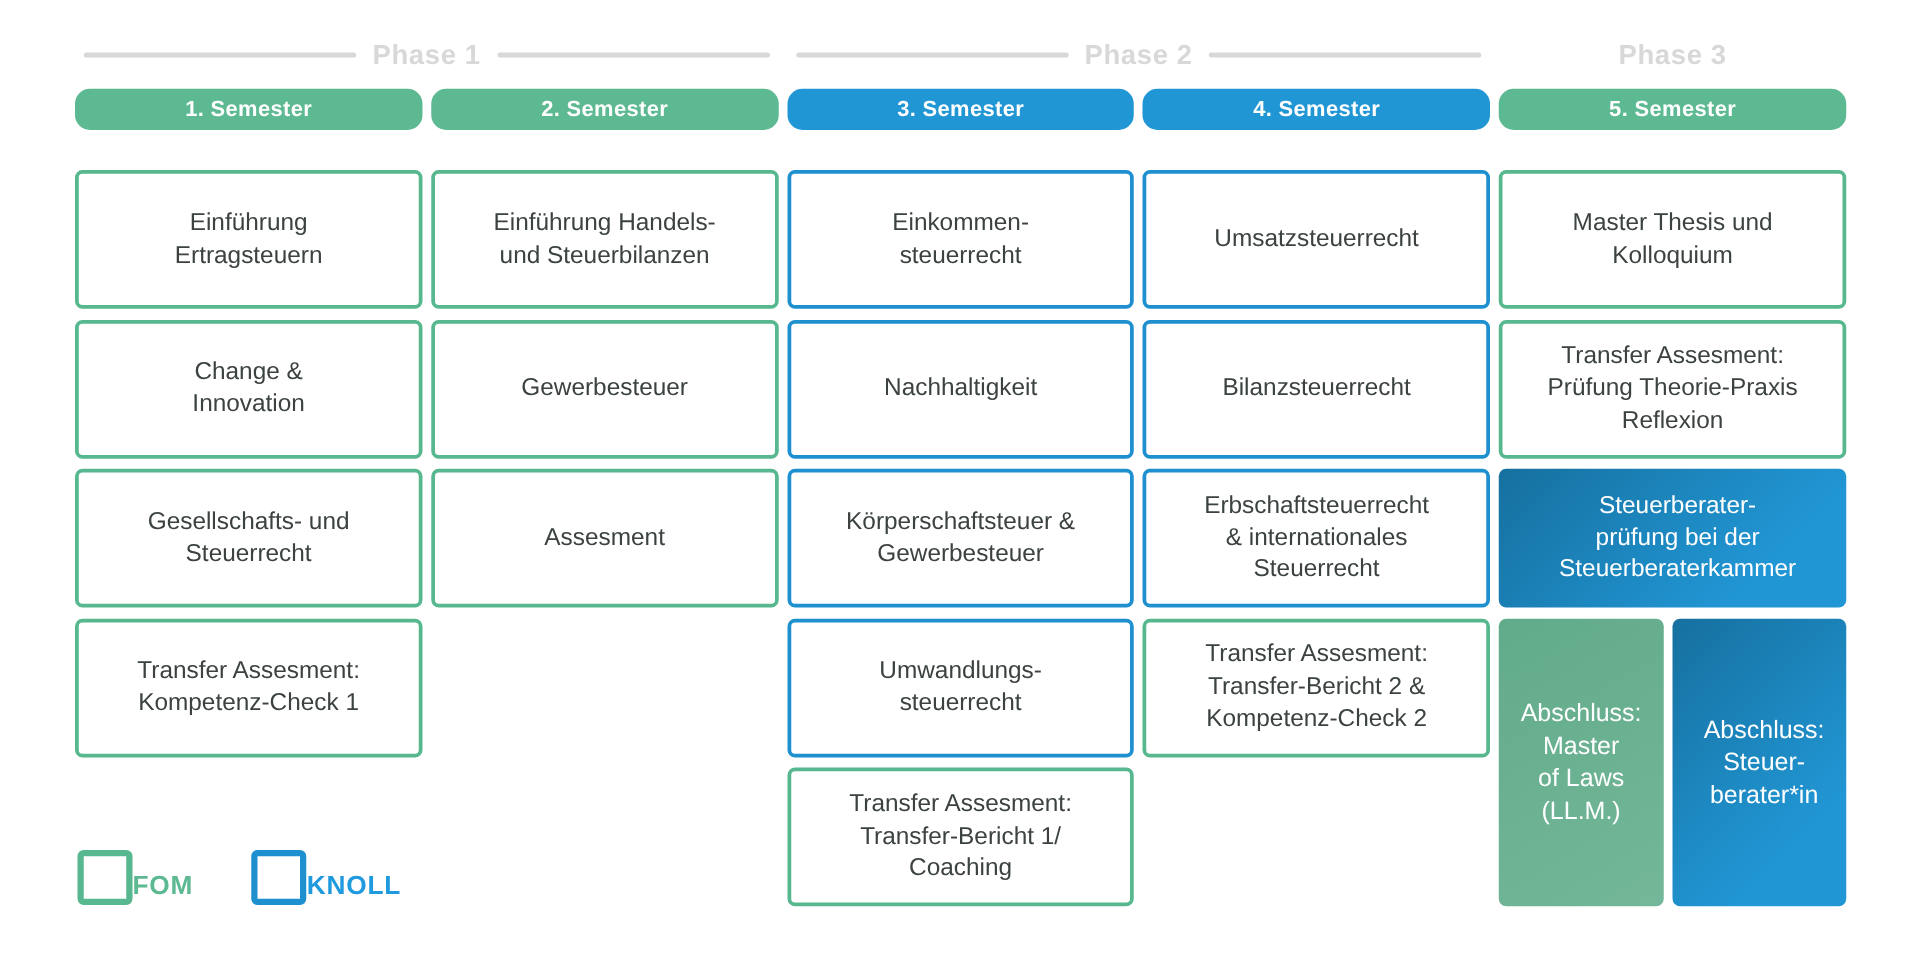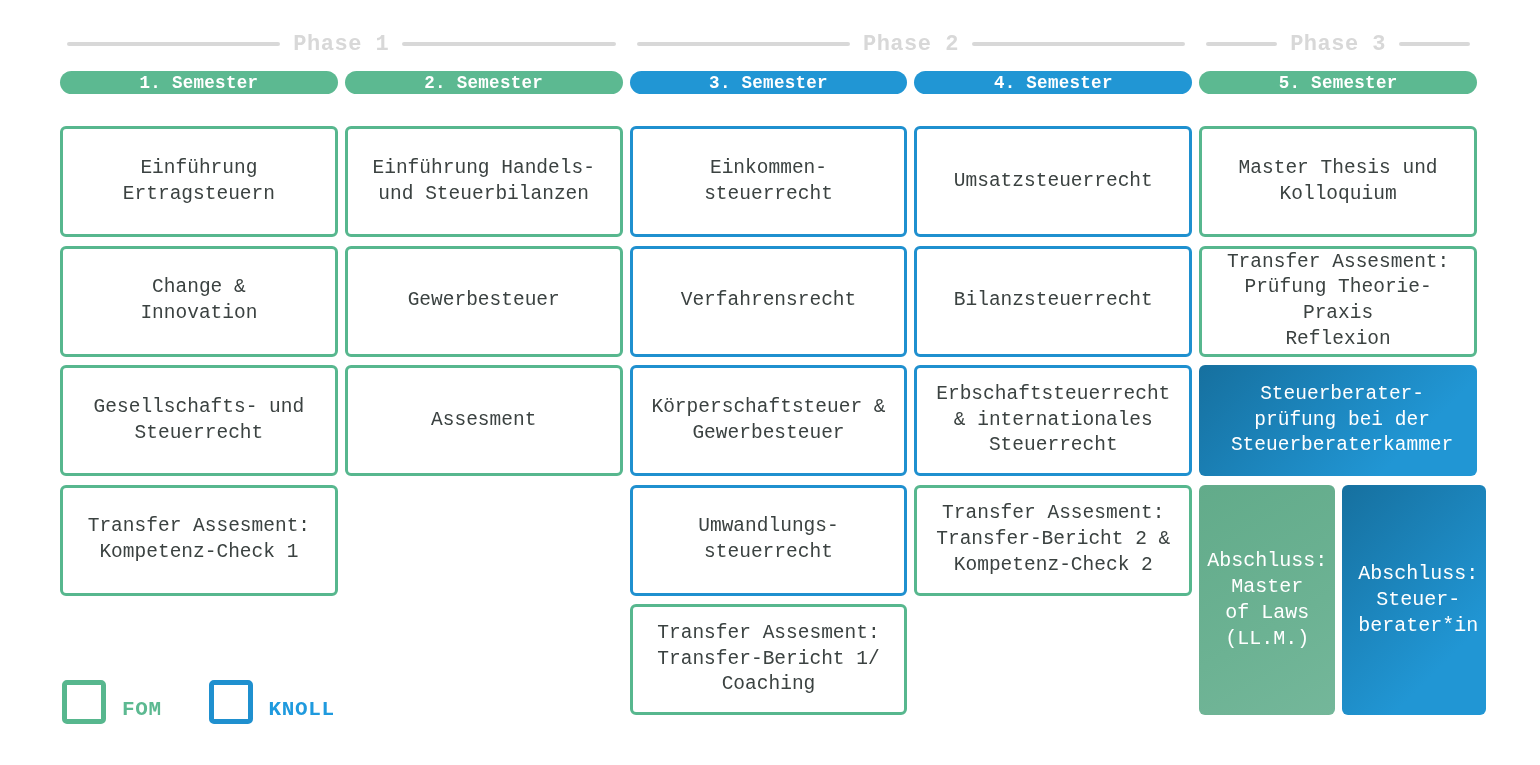--- a/index.html
+++ b/index.html
@@ -9,21 +9,20 @@
     font-family: "Liberation Sans", "DejaVu Sans", sans-serif;
   }
   .canvas {
     position: relative;
     width: 1540px;
     height: 765px;
     box-sizing: border-box;
     padding: 30px 63px 0 60px;
     background: #fff;
     overflow: hidden;
-    font-family: Liberation Mono, monospace;
   }
   .phase-row, .header-row, .grid {
     display: grid;
     grid-template-columns: repeat(5, 1fr);
     column-gap: 7px;
   }
   
   .phase-row { margin-bottom: 13px; }
   .phase {
     display: flex;
@@ -40,21 +39,21 @@
   .plabel {
     margin: 0 13px;
     font-size: 22px;
     font-weight: bold;
     letter-spacing: 0.5px;
     color: var(--gray);
     white-space: nowrap;
   }
   
   .sem-header {
-    height: 23px;
+    height: 33px;
     border-radius: 12px;
     display: flex;
     align-items: center;
     justify-content: center;
     color: #fff;
     font-weight: bold;
     font-size: 17.5px;
     letter-spacing: 0.3px;
   }
   .sem-header.green { background: var(--greenFill); }
@@ -110,21 +109,20 @@
   .legend {
     position: absolute;
     left: 62px;
     top: 680px;
     display: flex;
     gap: 47px;
   }
   .legend-item {
     display: flex;
     align-items: flex-end;
-    gap: 16px;
   }
   .legend-swatch {
     width: 44px;
     height: 44px;
     box-sizing: border-box;
     border-radius: 5px;
     background: #fff;
     border: 5px solid #000;
   }
   .legend-label {
@@ -148,21 +146,21 @@
     <span class="plabel">Phase 1</span>
     <span class="pline"></span>
   </div>
 
   <div class="phase" style="grid-column: span 2; text-align: right;">
     <span class="pline"></span>
     <span class="plabel">Phase 2</span>
     <span class="pline"></span>
   </div>
 
-  <div class="phase" style="grid-column: span 1;">
+  <div class="phase" style="grid-column: span 1; flex-direction: column;">
     <span class="pline"></span>
     <span class="plabel">Phase 3</span>
     <span class="pline"></span>
   </div>
 </div>
   <div class="header-row" id="headerRow">
   <div class="sem-header green">1. Semester</div>
 
   <div class="sem-header green">2. Semester</div>
 
@@ -185,21 +183,21 @@
       </div>
       <div class="col">
         <div class="box outline-green">Einführung Handels-
 und Steuerbilanzen</div>
         <div class="box outline-green">Gewerbesteuer</div>
         <div class="box outline-green">Assesment</div>
       </div>
       <div class="col">
         <div class="box outline-blue">Einkommen-
 steuerrecht</div>
-        <div class="box outline-blue">Verfahrensrecht</div>
+        <div class="box outline-blue">Nachhaltigkeit</div>
         <div class="box outline-blue">Körperschaftsteuer &amp;
 Gewerbesteuer</div>
         <div class="box outline-blue">Umwandlungs-
 steuerrecht</div>
         <div class="box outline-green">Transfer Assesment:
 Transfer-Bericht 1/
 Coaching</div>
       </div>
       <div class="col">
         <div class="box outline-blue">Umsatzsteuerrecht</div>

